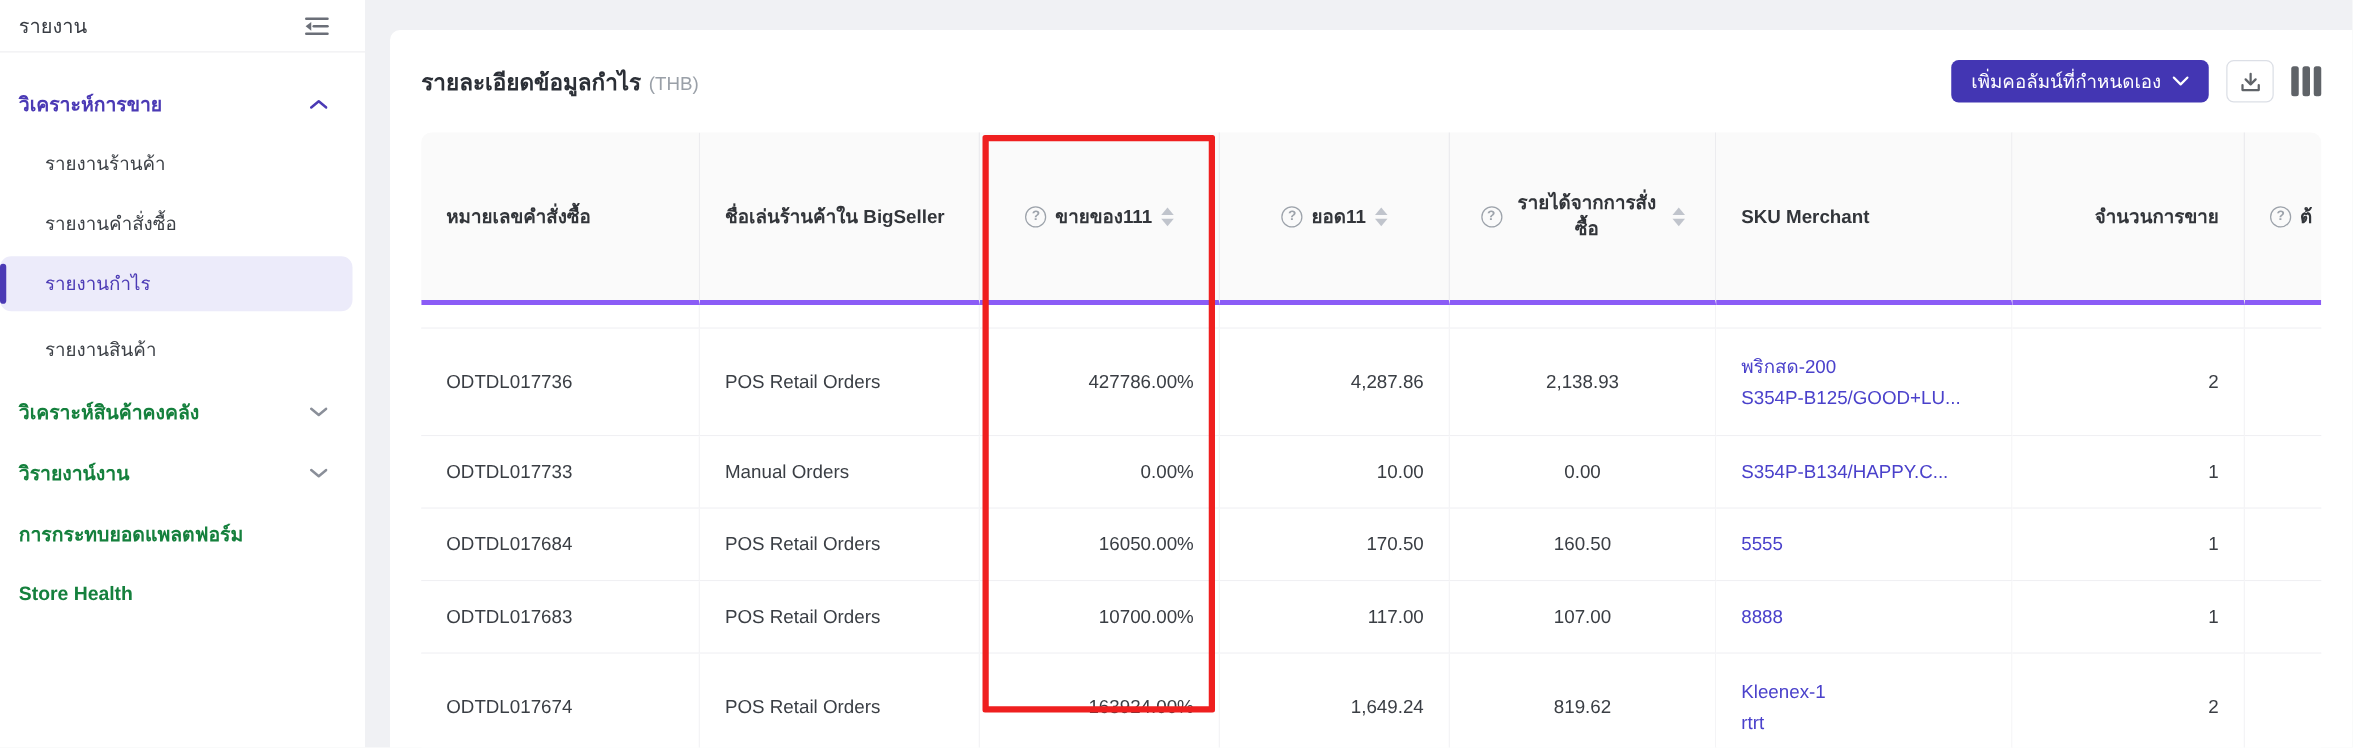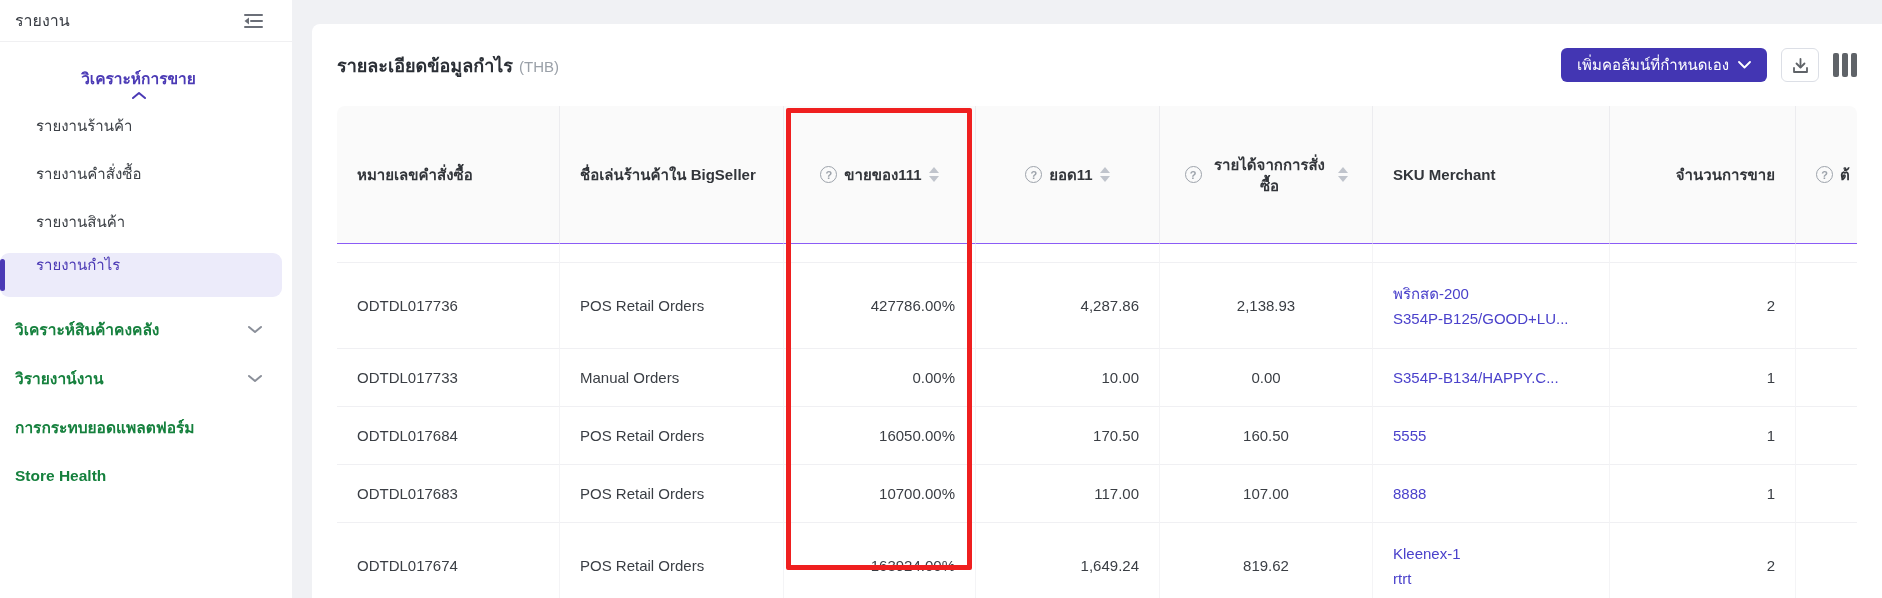--- a/index.html
+++ b/index.html
@@ -21,24 +21,24 @@
     padding:0 28px 0 15px;
   }
   .sb-title { font-size:16px; color:#383c43; }
   .collapse-btn { cursor:pointer; display:flex; align-items:center; }
   .sb-menu { padding-top:4px; }
   .sb-group {
     display:flex; align-items:center; justify-content:space-between;
     padding:0 30px 0 15px; height:34px; margin-top:15px;
     font-size:15.5px; font-weight:bold; color:#15803d; cursor:pointer;
   }
-  .sb-group.first { margin-top:20px;flex-direction:column; }
+  .sb-group.first { margin-top:20px; }
   .sb-group.purple { color:#4b3ab5; }
   .sb-sub {
-    display:flex; 
+    display:flex; align-items:center;
     padding-left:36px; height:34px; margin-top:14px;
     font-size:15px; color:#3c4046; cursor:pointer;
   }
   .sb-sub.active-wrap {
     position:relative; margin-top:9px; margin-right:10px; height:44px;
     background:#ecebfa; border-radius:9px; color:#4b3ab5;
   }
   .active-bar {
     position:absolute; left:0; top:6px; width:5px; height:32px;
     background:#4b3ab5; border-radius:3px;
@@ -68,21 +68,21 @@
   .col-icon { display:flex; gap:3px; margin-left:14px; cursor:pointer; }
   .col-icon span { width:6px; height:24px; background:#5f6368; border-radius:2px; }
   
   .table-wrap { margin:20px 25px 0; }
   table { width:1520px; table-layout:fixed; border-collapse:separate; border-spacing:0; }
   col.c1{width:223px} col.c2{width:224px} col.c3{width:192px} col.c4{width:184px}
   col.c5{width:213px} col.c6{width:237px} col.c7{width:186px} col.c8{width:61px}
   thead th {
     height:138px; background:#fafafa; vertical-align:middle;
     font-size:15px; font-weight:bold; color:#32353a;
-    border-bottom:1px solid #8b5cf6; border-right:1px solid #ececef;
+    border-bottom:4px solid #8b5cf6; border-right:1px solid #ececef;
     padding:0 20px; text-align:left; overflow:hidden; white-space:normal;
   }
   thead th:first-child { border-top-left-radius:8px; }
   thead th:last-child { border-top-right-radius:8px; border-right:none; }
   .th-flex { display:flex; align-items:center; gap:7px; }
   .th-center { justify-content:center; }
   .th-label2 { max-width:122px; line-height:21px; text-align:center; }
   .qmark {
     width:17px; height:17px; border:1.5px solid #9da3ab; border-radius:50%;
     color:#9da3ab; font-size:11px; font-weight:bold; flex-shrink:0;
@@ -135,26 +135,26 @@
             <polyline points="1,7 7,2 13,7" fill="none" stroke="#4b3ab5" stroke-width="2" stroke-linecap="round" stroke-linejoin="round"></polyline>
           </svg>
       </span>
     </div>
     <div class="sb-sub">
       <span>รายงานร้านค้า</span>
     </div>
     <div class="sb-sub">
       <span>รายงานคำสั่งซื้อ</span>
     </div>
-    <div class="sb-sub">
-      <span>รายงานสินค้า</span>
-    </div>
     <div class="sb-sub active-wrap">
       <span class="active-bar"></span>
       <span>รายงานกำไร</span>
+    </div>
+    <div class="sb-sub">
+      <span>รายงานสินค้า</span>
     </div>
     <div class="sb-group">
       <span>วิเคราะห์สินค้าคงคลัง</span>
       <span>
         <svg width="14" height="9" viewBox="0 0 14 9">
             <polyline points="1,2 7,7 13,2" fill="none" stroke="#8a8f99" stroke-width="2" stroke-linecap="round" stroke-linejoin="round"></polyline>
           </svg>
       </span>
     </div>
     <div class="sb-group">

